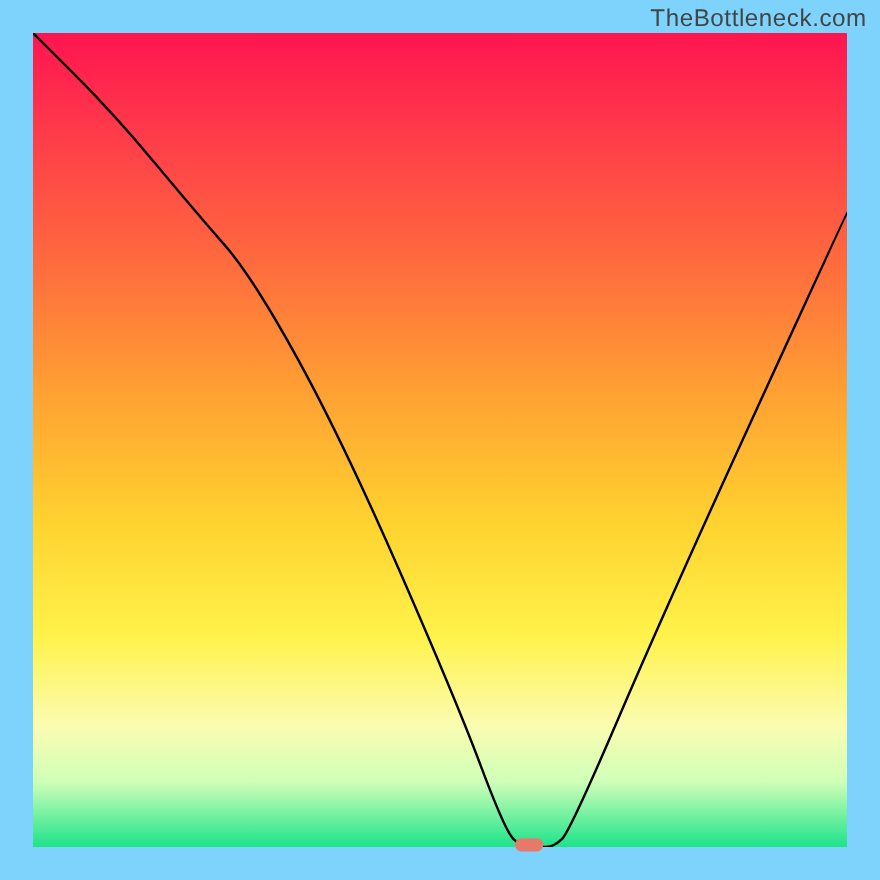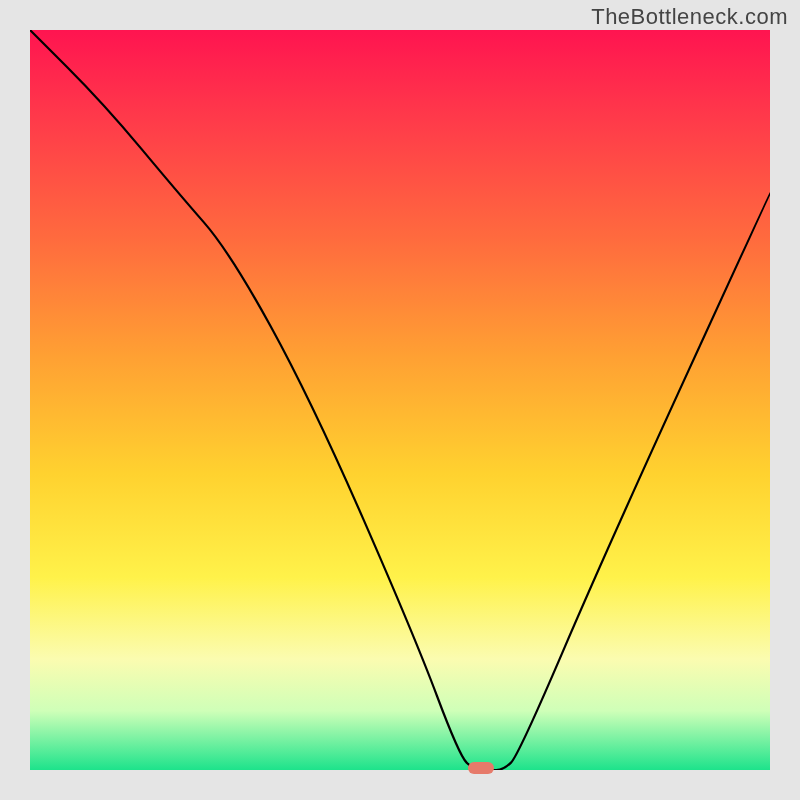--- a/index.html
+++ b/index.html
@@ -8,21 +8,21 @@
     width: 800px;
     height: 800px;
     background: #000;
     overflow: hidden;
     font-family: Arial, Helvetica, sans-serif;
   }
   .frame {
     position: relative;
     width: 800px;
     height: 800px;
-    background: #e5e5e5;
+    background: #7dd3fc;
   }
   .watermark {
     position: absolute;
     top: 4px;
     right: 12px;
     color: #444;
     font-size: 22px;
     letter-spacing: 0.5px;
     font-weight: 400;
     user-select: none;

